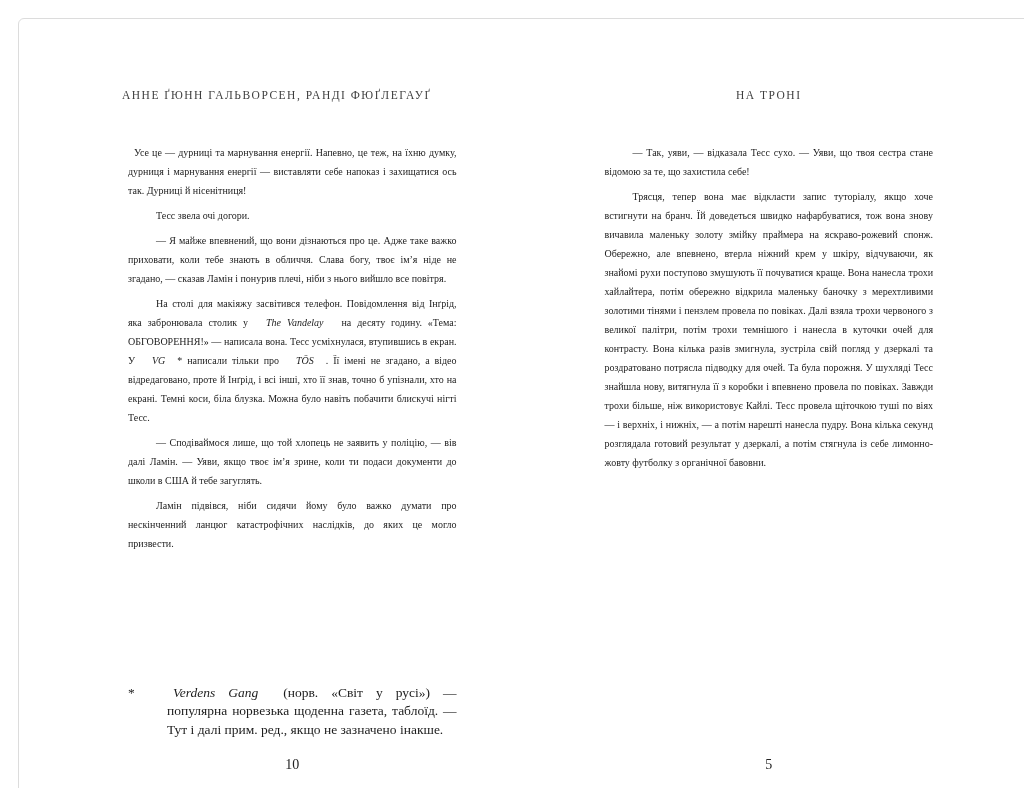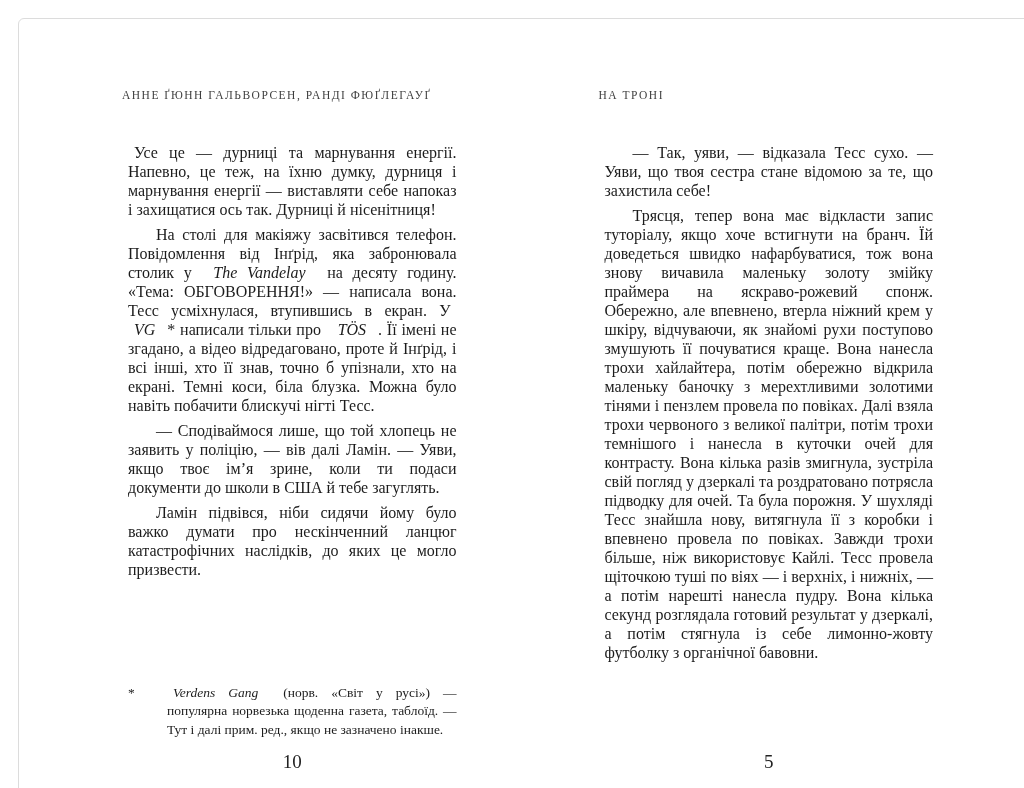--- a/index.html
+++ b/index.html
@@ -30,25 +30,25 @@
     flex-direction:column;
   }
   .running-head {
     flex:none;
     font-size:11.5px;
     letter-spacing:1.5px;
     color:#3e3e3e;
     white-space:nowrap;
     height:15px;
   }
-  .running-head.rh-right { text-align:left; }
+  .running-head.rh-right { text-align:center; }
   .page-body {
     flex:none;
     margin-top:27px;
-    font-size:16px;
+    font-size:10px;
     line-height:19px;
     text-align:justify;
     hyphens:auto;
     -webkit-hyphens:auto;
   }
   .page-body p.para { text-indent:22px; }
   .page-body p.para.no-indent { text-indent:0; }
   .it { font-style:italic; }
   .footnote {
     margin-top:auto;
@@ -57,34 +57,36 @@
     font-size:13.5px;
     line-height:18.5px;
     color:#1c1c1c;
   }
   .footnote .fn-marker { flex:none; width:27px; }
   .footnote .fn-text { text-align:justify; hyphens:auto; -webkit-hyphens:auto; }
   .pagenum {
     position:absolute;
     left:0; right:0; bottom:4px;
     text-align:center;
-    font-size:19px;
+    font-size:14px;
     color:#222222;
   }
 </style>
 </head>
 <body>
 
 <div class="sheet">
   <div class="spread">
 
     <div class="page">
       <div class="running-head rh-left">АННЕ ҐЮНН ГАЛЬВОРСЕН, РАНДІ ФЮҐЛЕГАУҐ</div>
       <div class="page-body">
           <p class="para no-indent"><span>Усе це — дурниці та марнування енергії. Напевно, це теж, на їхню думку, дурниця і марнування енергії — виставляти себе напоказ і захищатися ось так. Дурниці й нісенітниця!</span></p>
+          <p class="para"><span>Тесс звела очі догори.</span></p>
+          <p class="para"><span>— Я майже впевнений, що вони дізнаються про це. Адже таке важко приховати, коли тебе знають в обличчя. Слава богу, твоє ім’я ніде не згадано, — сказав Ламін і понурив плечі, ніби з нього вийшло все повітря.</span></p>
           <p class="para"><span>На столі для макіяжу засвітився телефон. Повідомлення від Інґрід, яка забронювала столик у </span><span class="it">The Vandelay</span><span> на десяту годину. «Тема: ОБГОВОРЕННЯ!» — написала вона. Тесс усміхнулася, втупившись в екран. У </span><span class="it">VG</span><span>* написали тільки про </span><span class="it">TÖS</span><span>. Її імені не згадано, а відео відредаговано, проте й Інґрід, і всі інші, хто її знав, точно б упізнали, хто на екрані. Темні коси, біла блузка. Можна було навіть побачити блискучі нігті Тесс.</span></p>
           <p class="para"><span>— Сподіваймося лише, що той хлопець не заявить у поліцію, — вів далі Ламін. — Уяви, якщо твоє ім’я зрине, коли ти подаси документи до школи в США й тебе загуглять.</span></p>
           <p class="para"><span>Ламін підвівся, ніби сидячи йому було важко думати про нескінченний ланцюг катастрофічних наслідків, до яких це могло призвести.</span></p>
         </div>
       <div class="footnote">
         <div class="fn-marker">*</div>
         <div class="fn-text"><span class="it">Verdens Gang</span><span> (норв. «Світ у русі») — популярна норвезька щоденна газета, таблоїд. — Тут і далі прим. ред., якщо не зазначено інакше.</span></div>
       </div>
       <div class="pagenum">10</div>
     </div>

